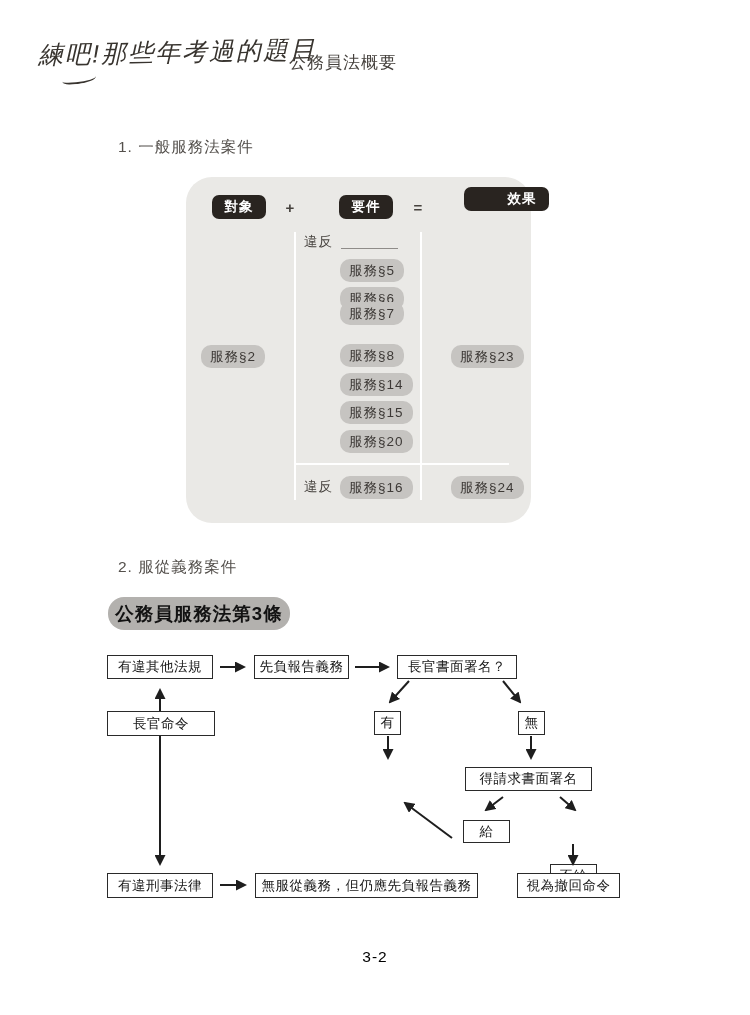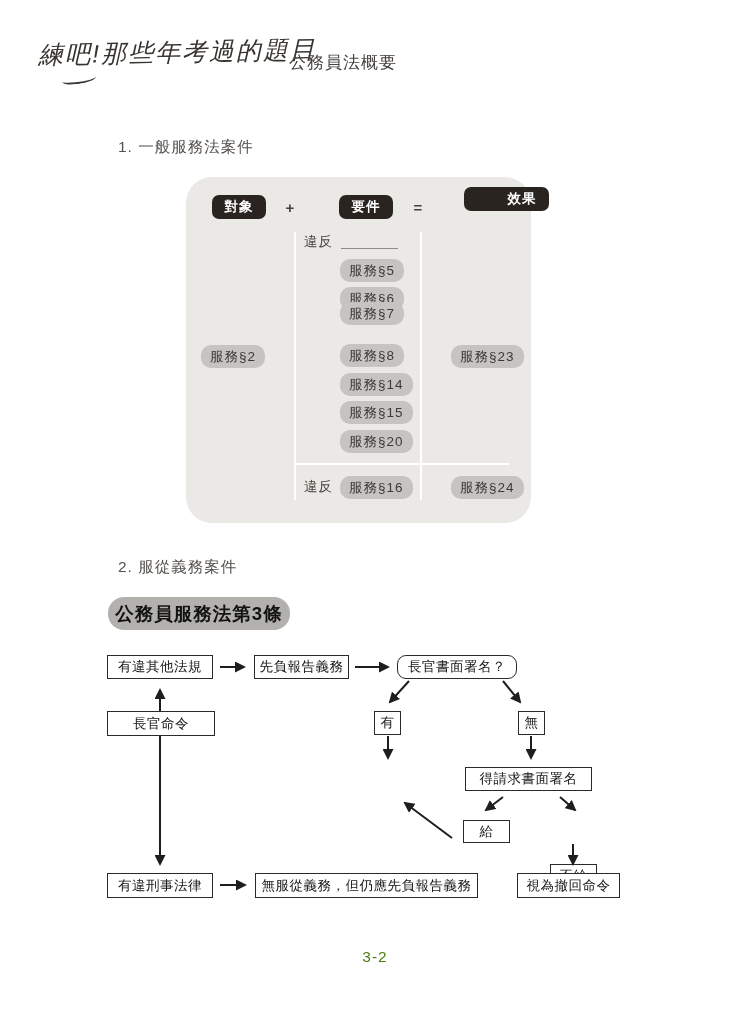--- a/index.html
+++ b/index.html
@@ -42,21 +42,21 @@
   
   .fc-title{position:absolute;left:108px;top:597px;width:182px;height:33px;background:#b3b1ae;
     border-radius:16px;display:flex;align-items:center;justify-content:center;
     font-size:18.5px;font-weight:bold;color:#121212;letter-spacing:1px;}
   .fc-box{position:absolute;background:#fff;border:1.5px solid #2a2a2a;box-sizing:border-box;
     display:flex;align-items:center;justify-content:center;font-size:13.5px;color:#161616;
     letter-spacing:0.5px;white-space:nowrap;}
   .fc-svg{position:absolute;left:0;top:640px;width:750px;height:280px;}
 
   .page-number{position:absolute;left:0;right:0;top:948px;text-align:center;
-    font-size:15.5px;color:#4d7c0f;letter-spacing:1px;}
+    font-size:15.5px;color:#000000;letter-spacing:1px;}
 </style>
 </head>
 <body>
 
 <div class="page">
 
   <div class="brand-script">練吧!那些年考過的題目</div>
   <div class="brand-flourish"></div>
   <div class="brand-sub">公務員法概要</div>
 
@@ -92,21 +92,21 @@
     <div class="pill-gray" style="left:154px;top:299px;">服務§16</div>
     <div class="pill-gray" style="left:265px;top:299px;">服務§24</div>
   </div>
 
   <div class="sub-label2">2. 服從義務案件</div>
 
   <div class="fc-title">公務員服務法第3條</div>
 
   <div class="fc-box" style="left:107px;top:655px;width:106px;height:24px;">有違其他法規</div>
   <div class="fc-box" style="left:254px;top:655px;width:95px;height:24px;">先負報告義務</div>
-  <div class="fc-box" style="left:397px;top:655px;width:120px;height:24px;border-radius:9px;">長官書面署名？</div>
+  <div class="fc-box" style="left:397px;top:655px;width:120px;height:24px;">長官書面署名？</div>
   <div class="fc-box" style="left:107px;top:711px;width:108px;height:25px;">長官命令</div>
   <div class="fc-box" style="left:374px;top:711px;width:27px;height:24px;">有</div>
   <div class="fc-box" style="left:518px;top:711px;width:27px;height:24px;">無</div>
   <div class="fc-box" style="left:465px;top:767px;width:127px;height:24px;">得請求書面署名</div>
   <div class="fc-box" style="left:463px;top:820px;width:47px;height:23px;">給</div>
   <div class="fc-box" style="left:550px;top:820px;width:47px;height:23px;margin-top:44px;">不給</div>
   <div class="fc-box" style="left:107px;top:873px;width:106px;height:25px;">有違刑事法律</div>
   <div class="fc-box" style="left:255px;top:873px;width:223px;height:25px;">無服從義務，但仍應先負報告義務</div>
   <div class="fc-box" style="left:517px;top:873px;width:103px;height:25px;">視為撤回命令</div>
 

